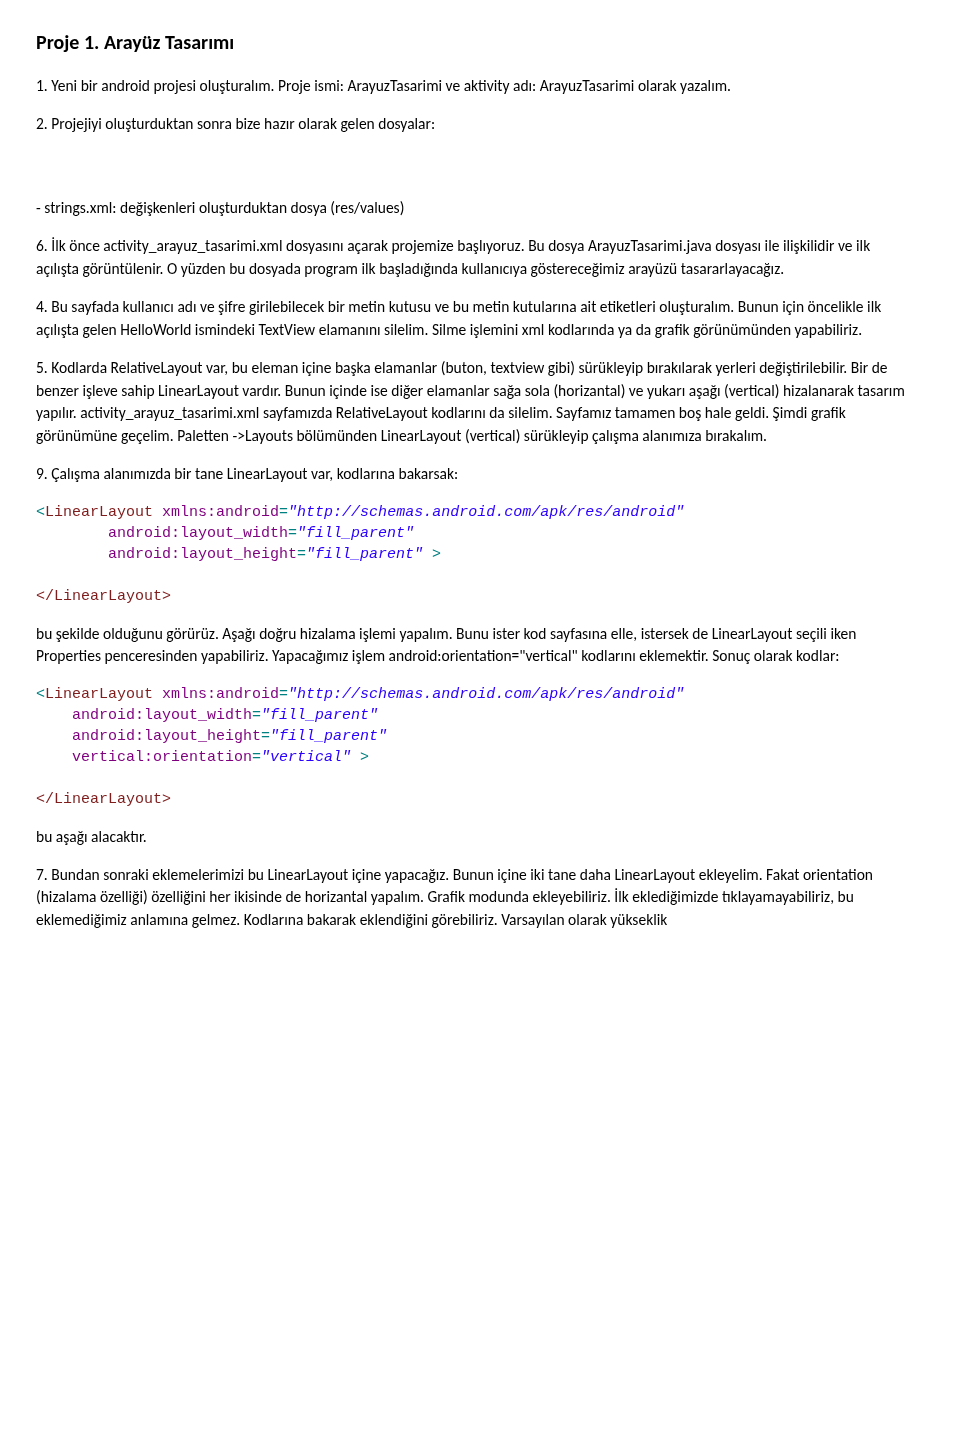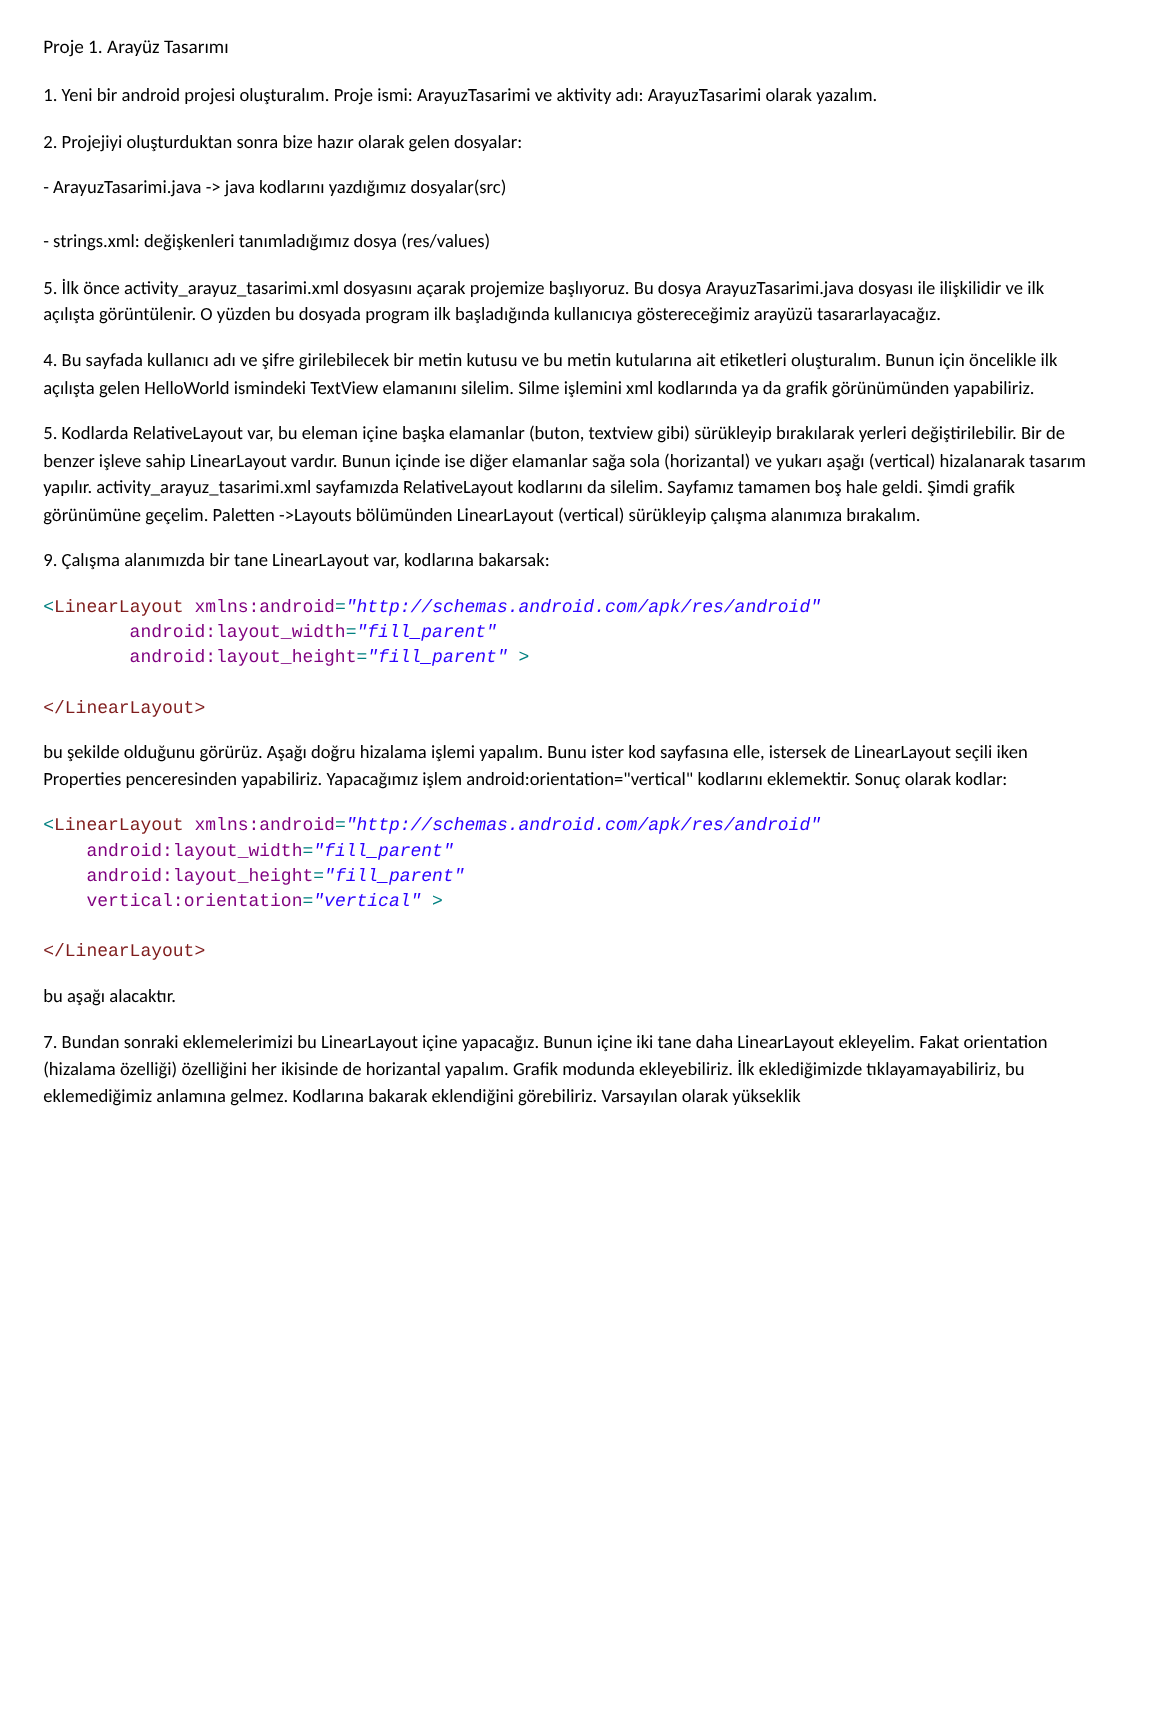--- a/index.html
+++ b/index.html
@@ -7,22 +7,22 @@
     font-size: 15.5px;
     line-height: 1.45;
     color: #000;
     background: #fff;
     margin: 0;
     padding: 28px 36px 40px 36px;
     width: 960px;
     box-sizing: border-box;
   }
   h1.title {
-    font-size: 16px;
-    font-weight: 400;
+    font-size: 20px;
+    font-weight: 700;
     margin: 0 0 18px 0;
   }
   p { margin: 0 12px 16px 0; }
   .code-block {
     font-family: Consolas, "Courier New", monospace;
     font-size: 15px;
     white-space: pre;
     margin: 0 0 16px 0;
     line-height: 1.4;
   }
@@ -34,26 +34,26 @@
 </head>
 <body>
 
 <h1 class="title">Proje 1. Arayüz Tasarımı</h1>
 
 <p>1. Yeni bir android projesi oluşturalım. Proje ismi: ArayuzTasarimi ve aktivity adı: ArayuzTasarimi olarak yazalım.</p>
 
 <p>2. Projejiyi oluşturduktan sonra bize hazır olarak gelen dosyalar:</p>
 
 <p>
-  <span>- ArayuzTasarimi.java -&gt; java kodlarını yazdığımız dosyalar(src)</span><br>
   <br>
-  <span>- strings.xml: değişkenleri tanımladığımız dosya (res/values)</span>
+  <br>
+  <span>- strings.xml: değişkenleri oluşturduktan dosya (res/values)</span>
 </p>
 
-<p>5. İlk önce activity_arayuz_tasarimi.xml dosyasını açarak projemize başlıyoruz. Bu dosya ArayuzTasarimi.java dosyası ile ilişkilidir ve ilk açılışta görüntülenir. O yüzden bu dosyada program ilk başladığında kullanıcıya göstereceğimiz arayüzü tasararlayacağız.</p>
+<p>6. İlk önce activity_arayuz_tasarimi.xml dosyasını açarak projemize başlıyoruz. Bu dosya ArayuzTasarimi.java dosyası ile ilişkilidir ve ilk açılışta görüntülenir. O yüzden bu dosyada program ilk başladığında kullanıcıya göstereceğimiz arayüzü tasararlayacağız.</p>
 
 <p>4. Bu sayfada kullanıcı adı ve şifre girilebilecek bir metin kutusu ve bu metin kutularına ait etiketleri oluşturalım. Bunun için öncelikle ilk açılışta gelen HelloWorld ismindeki TextView elamanını silelim. Silme işlemini xml kodlarında ya da grafik görünümünden yapabiliriz.</p>
 
 <p>5. Kodlarda RelativeLayout var, bu eleman içine başka elamanlar (buton, textview gibi) sürükleyip bırakılarak yerleri değiştirilebilir. Bir de benzer işleve sahip LinearLayout vardır. Bunun içinde ise diğer elamanlar sağa sola (horizantal) ve yukarı aşağı (vertical) hizalanarak tasarım yapılır. activity_arayuz_tasarimi.xml sayfamızda RelativeLayout kodlarını da silelim. Sayfamız tamamen boş hale geldi. Şimdi grafik görünümüne geçelim. Paletten -&gt;Layouts bölümünden LinearLayout (vertical) sürükleyip çalışma alanımıza bırakalım.</p>
 
 <p>9. Çalışma alanımızda bir tane LinearLayout var, kodlarına bakarsak:</p>
 
 <div class="code-block"><span class="punct">&lt;</span><span class="kw">LinearLayout</span> <span class="attrn">xmlns:android</span><span class="punct">=</span><span class="attrv">"http://schemas.android.com/apk/res/android"</span>
         <span class="attrn">android:layout_width</span><span class="punct">=</span><span class="attrv">"fill_parent"</span>
         <span class="attrn">android:layout_height</span><span class="punct">=</span><span class="attrv">"fill_parent"</span> <span class="punct">&gt;</span>

